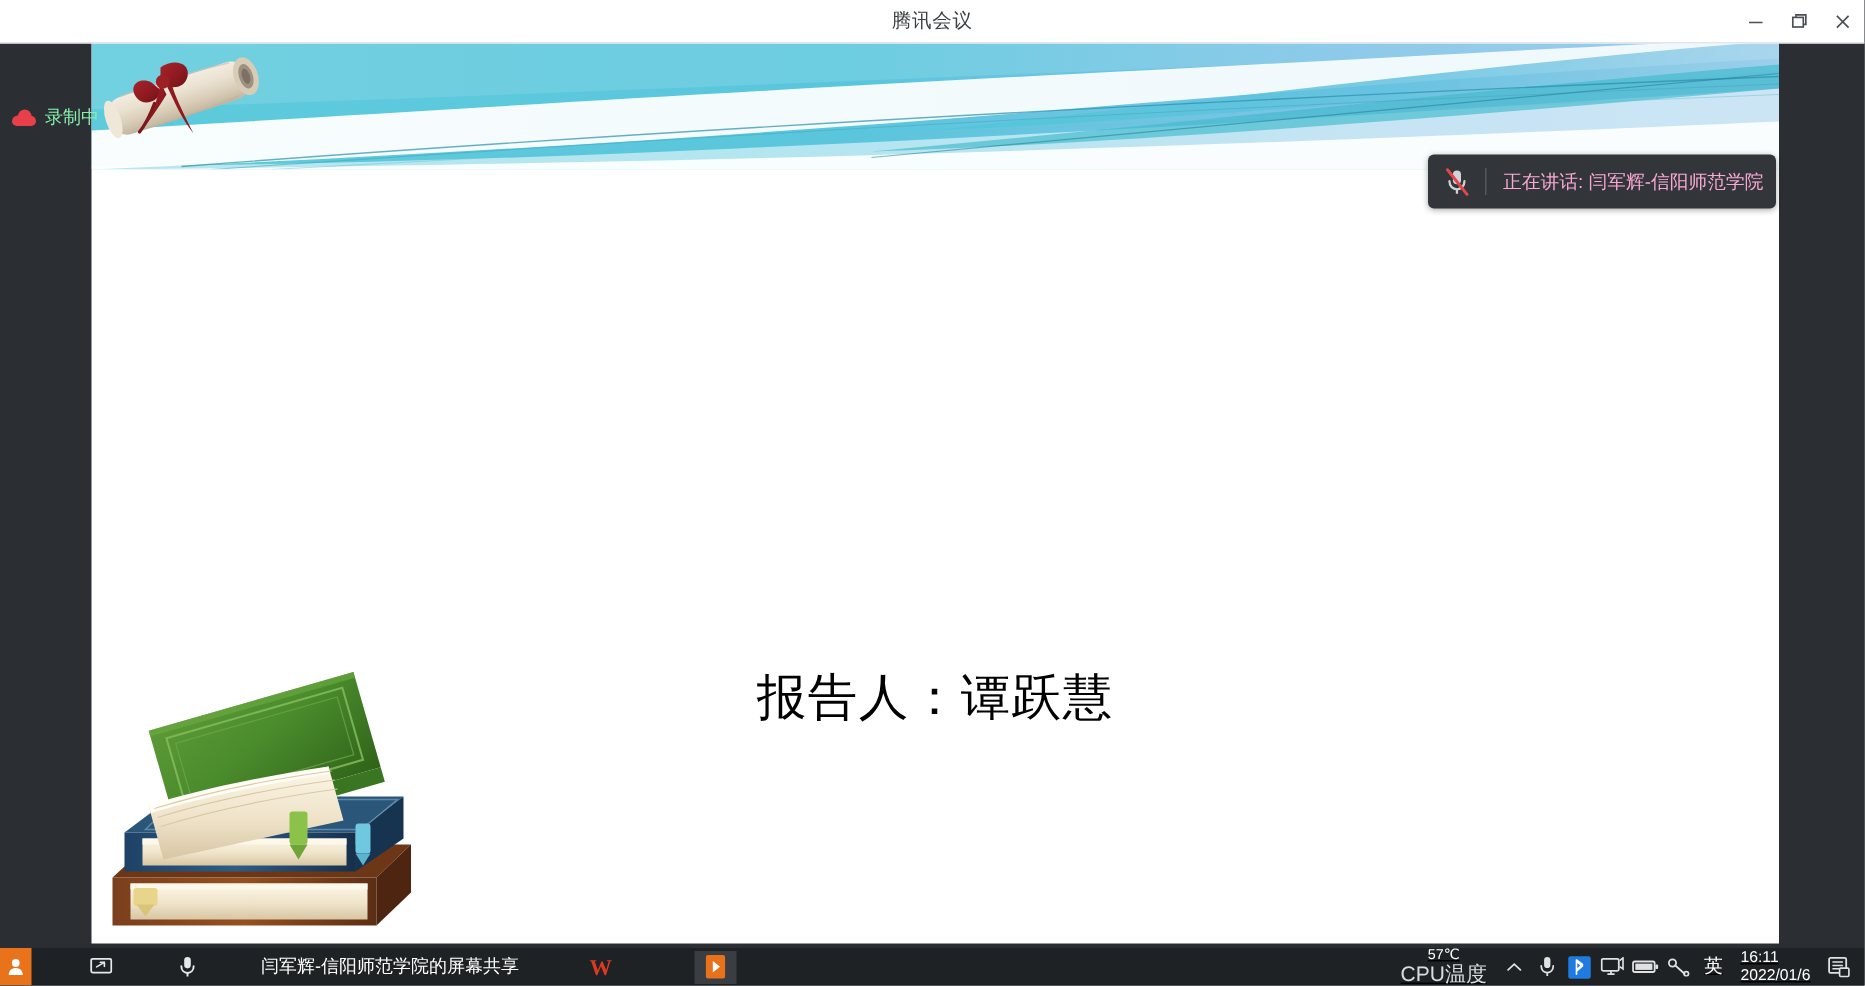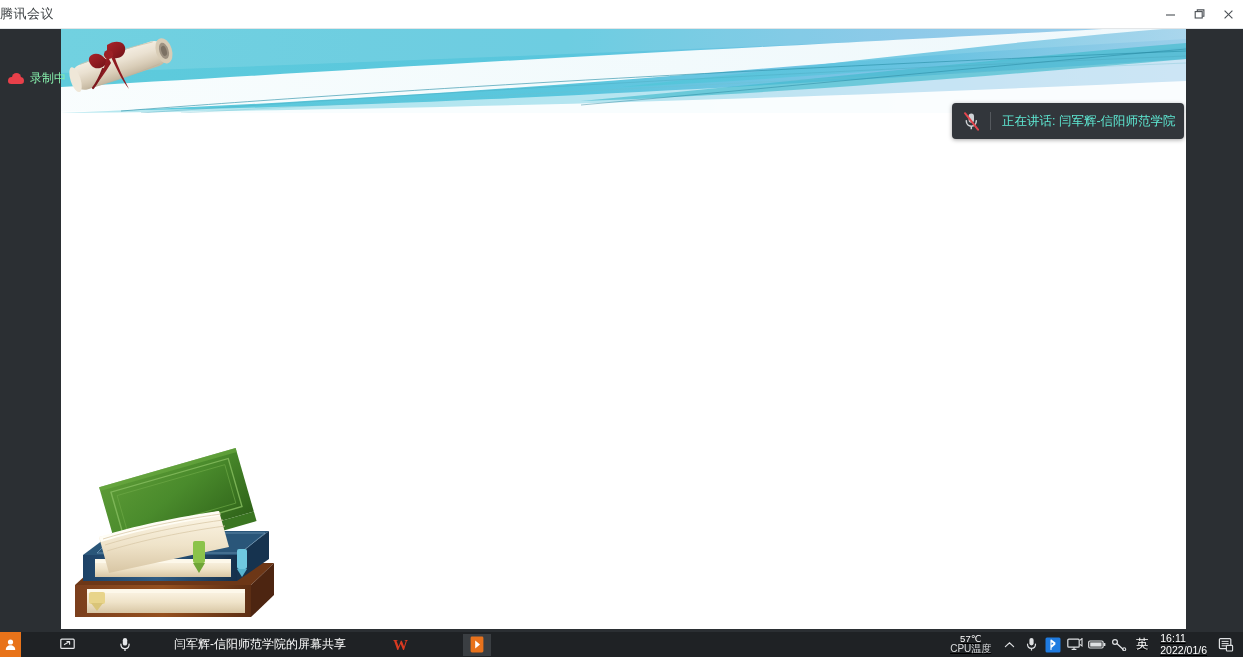--- a/index.html
+++ b/index.html
@@ -24,21 +24,21 @@
     height: 29px;
     background: #ffffff;
     border-bottom: 1px solid #e3e6e8;
     box-sizing: border-box;
     z-index: 40;
   }
   #titlebar-title {
     position: absolute;
     left: 0; top: 0;
     width: 1243px;
-    text-align: left;
+    text-align: center;
     line-height: 28px;
     font-size: 13px;
     color: #3c4043;
     letter-spacing: 0.5px;
     pointer-events: none;
   }
   .win-btn {
     position: absolute;
     top: 0;
     width: 29px;
@@ -205,21 +205,21 @@
     flex: 0 0 38px;
   }
   #speaking-divider {
     width: 1px;
     height: 18px;
     background: #55595e;
     flex: 0 0 1px;
   }
   #speaking-text {
     font-size: 12.5px;
-    color: #5eead4;
+    color: #f9a8d4;
     padding-left: 11px;
     white-space: nowrap;
     overflow: hidden;
   }
 
   
   #taskbar {
     position: absolute;
     left: 0;
     top: 632px;
@@ -280,21 +280,21 @@
     padding-right: 4px;
     text-decoration: underline;
   }
   #tray-cpu {
     text-align: center;
     line-height: 1.05;
     margin-right: 7px;
     color: #ffffff;
   }
   #tray-cpu-temp { font-size: 9.5px; display: block; }
-  #tray-cpu-label { font-size: 10px; display: block; color: #d9dbdd; }
+  #tray-cpu-label { font-size: 14px; display: block; color: #d9dbdd; }
   .tray-icon {
     width: 22px;
     height: 25px;
     display: flex;
     align-items: center;
     justify-content: center;
     flex: 0 0 22px;
   }
   #tray-ime {
     font-size: 12.5px;
@@ -423,20 +423,21 @@
         <path d="M44,18 C52,12 64,14 62,24 C60,33 48,33 44,27 Z" fill="url(#ribbonG)"></path>
         <path d="M38,28 C30,24 22,30 28,38 C33,45 44,40 44,33 Z" fill="url(#ribbonG)"></path>
         <path d="M44,28 C42,40 38,52 30,62 C36,54 42,46 48,36 Z" fill="url(#ribbonG)"></path>
         <path d="M48,30 C54,42 58,52 66,62 C60,50 55,40 52,31 Z" fill="#8e1a20"></path>
         <circle cx="45.5" cy="27.5" r="4.6" fill="#9c2026"></circle>
         <path d="M40,42 C37,50 34,56 30,61" stroke="#7d171d" stroke-width="2.2" fill="none" stroke-linecap="round"></path>
       </g>
     </svg>
   </div>
 
+  <div id="slide-presenter">报告人：谭跃慧</div>
 
   <div id="books-illustration">
     <svg width="230" height="194" viewBox="0 0 230 194">
       <defs>
         <linearGradient id="brownG" x1="0" y1="0" x2="1" y2="0">
           <stop offset="0%" stop-color="#7b3f1d"></stop>
           <stop offset="50%" stop-color="#95501f"></stop>
           <stop offset="100%" stop-color="#5c2e14"></stop>
         </linearGradient>
         <linearGradient id="blueG" x1="0" y1="0" x2="1" y2="0">

